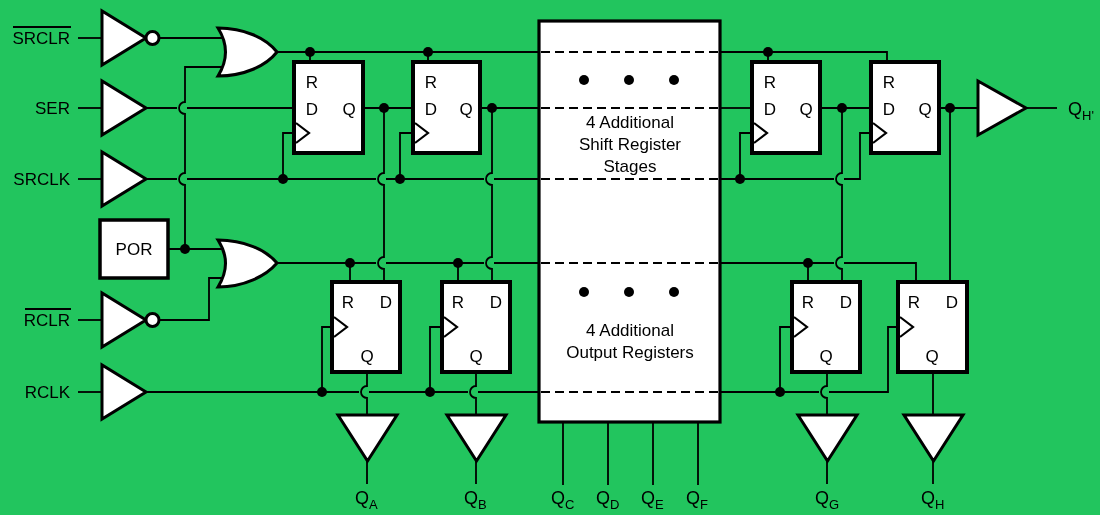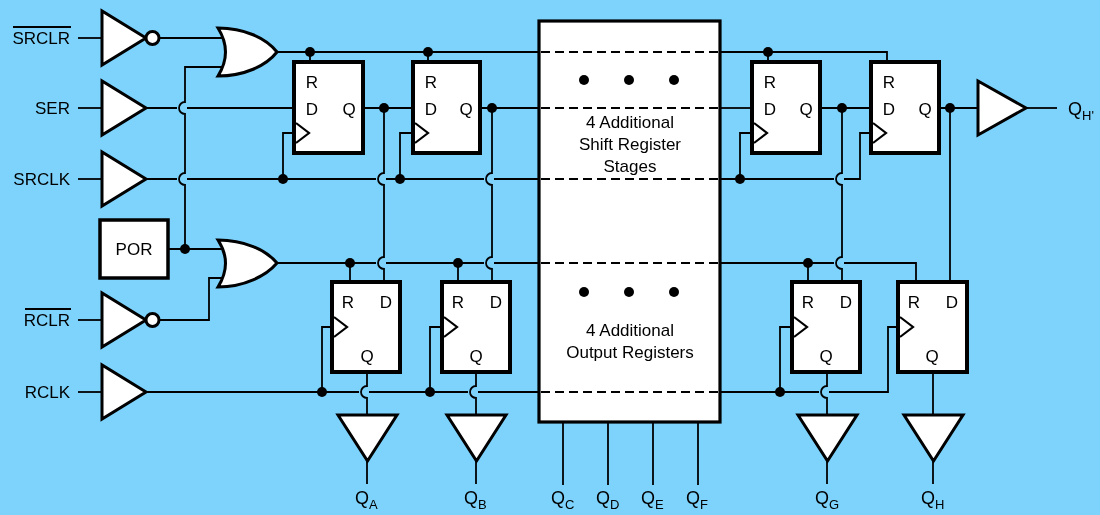--- a/index.html
+++ b/index.html
@@ -1,16 +1,16 @@
 <!DOCTYPE html>
 <html><head>
 <meta charset="utf-8">
 <style>
   html,body{margin:0;padding:0;background:#fff;}
-  .stage{position:relative;width:1100px;height:515px;background:#7dd3fc;overflow:hidden;}
+  .stage{position:relative;width:1100px;height:515px;background:#22c55e;overflow:hidden;}
   svg{display:block;}
   text{font-family:"Liberation Sans","DejaVu Sans",sans-serif;fill:#000;}
   .sig{font-size:17px;}
   .ffl{font-size:17px;}
   .boxtxt{font-size:17px;}
   .qmain{font-size:18px;}
   .qsub{font-size:13px;}
 </style>
 </head>
 <body>

